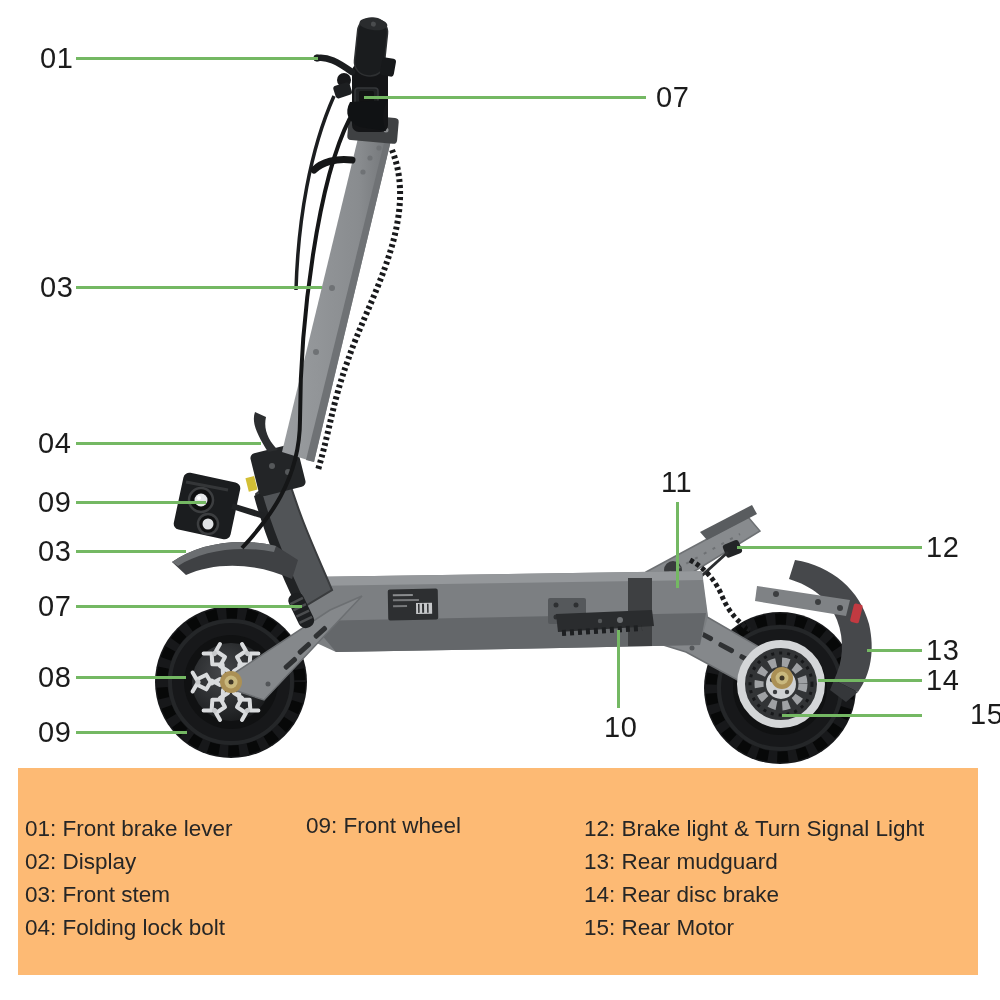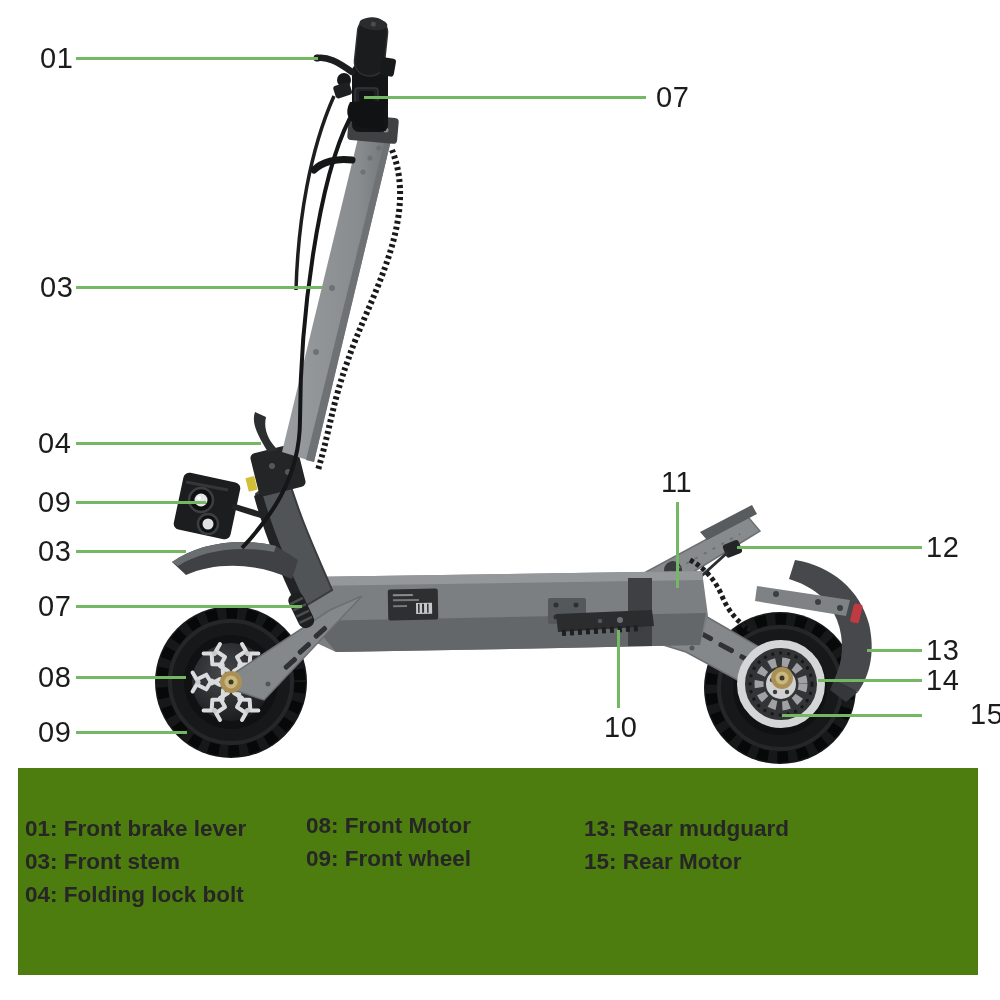--- a/index.html
+++ b/index.html
@@ -10,22 +10,21 @@
   }
   .scooter{position:absolute;left:0;top:0;}
   .co-label{
     position:absolute;font-size:29px;line-height:29px;color:#1b1b1b;
     letter-spacing:0.5px;user-select:none;
   }
   .co-line{position:absolute;height:3px;background:#74b863;}
   .co-vline{position:absolute;width:3px;background:#74b863;}
   .legend{
     position:absolute;left:18px;top:768px;width:960px;height:207px;
-    background:#4d7c0f;
-    font-weight:bold;
+    background:#fdba74;
   }
   .legend .col{
     position:absolute;font-size:22.5px;line-height:33px;color:#262626;
     white-space:nowrap;
   }
 </style>
 </head>
 <body>
 
 <div class="stage">
@@ -308,26 +307,28 @@
   <div class="co-label" style="left:604px; top:713px">10</div>
   <div class="co-label" style="left:661px; top:468px">11</div>
   <div class="co-label" style="left:926px; top:533px">12</div>
   <div class="co-label" style="left:926px; top:636px">13</div>
   <div class="co-label" style="left:926px; top:666px">14</div>
   <div class="co-label" style="left:970px; top:700px">15</div>
 
   <div class="legend">
     <div class="col" style="left:7px; top:44px">
       <div>01: Front brake lever</div>
+      <div>02: Display</div>
       <div>03: Front stem</div>
       <div>04: Folding lock bolt</div>
     </div>
     <div class="col" style="left:288px; top:41px">
-      <div>08: Front Motor</div>
       <div>09: Front wheel</div>
     </div>
     <div class="col" style="left:566px; top:44px">
+      <div>12: Brake light &amp; Turn Signal Light</div>
       <div>13: Rear mudguard</div>
+      <div>14: Rear disc brake</div>
       <div>15: Rear Motor</div>
     </div>
   </div>
 
 </div>
 
 </body></html>

